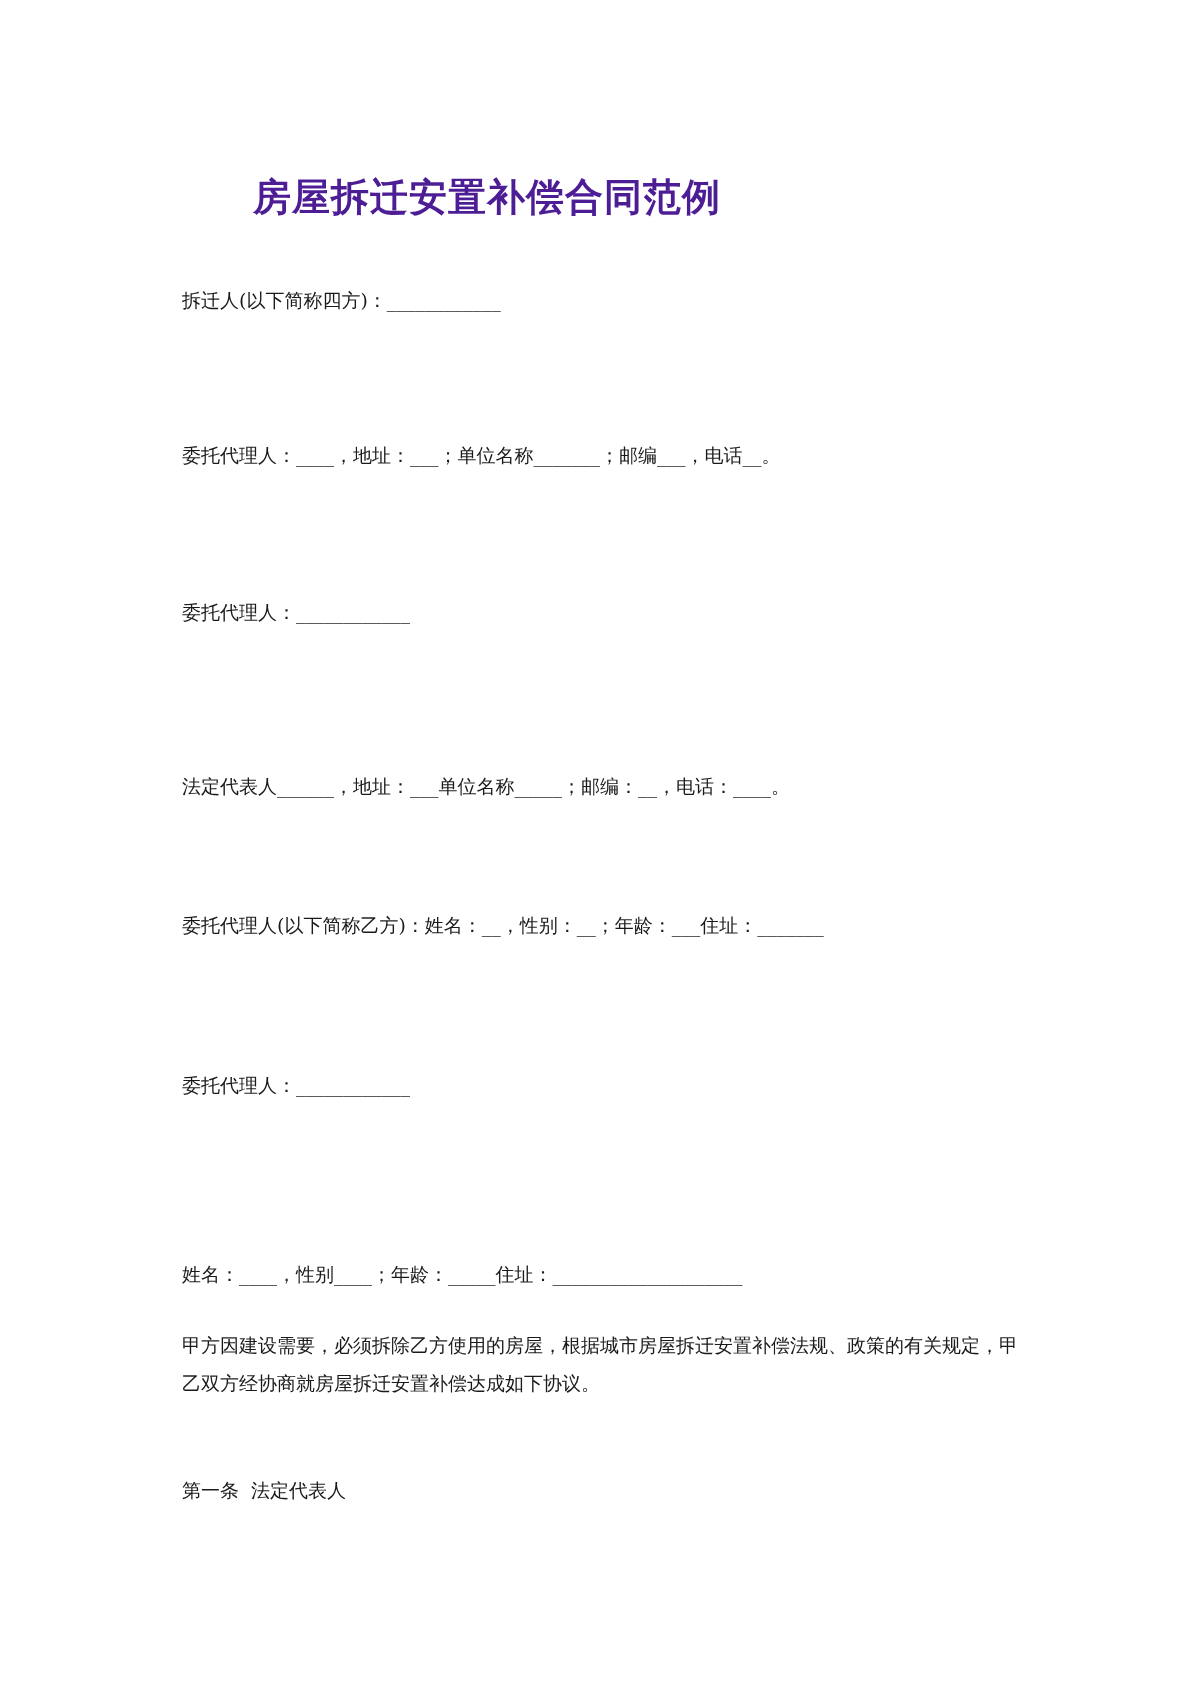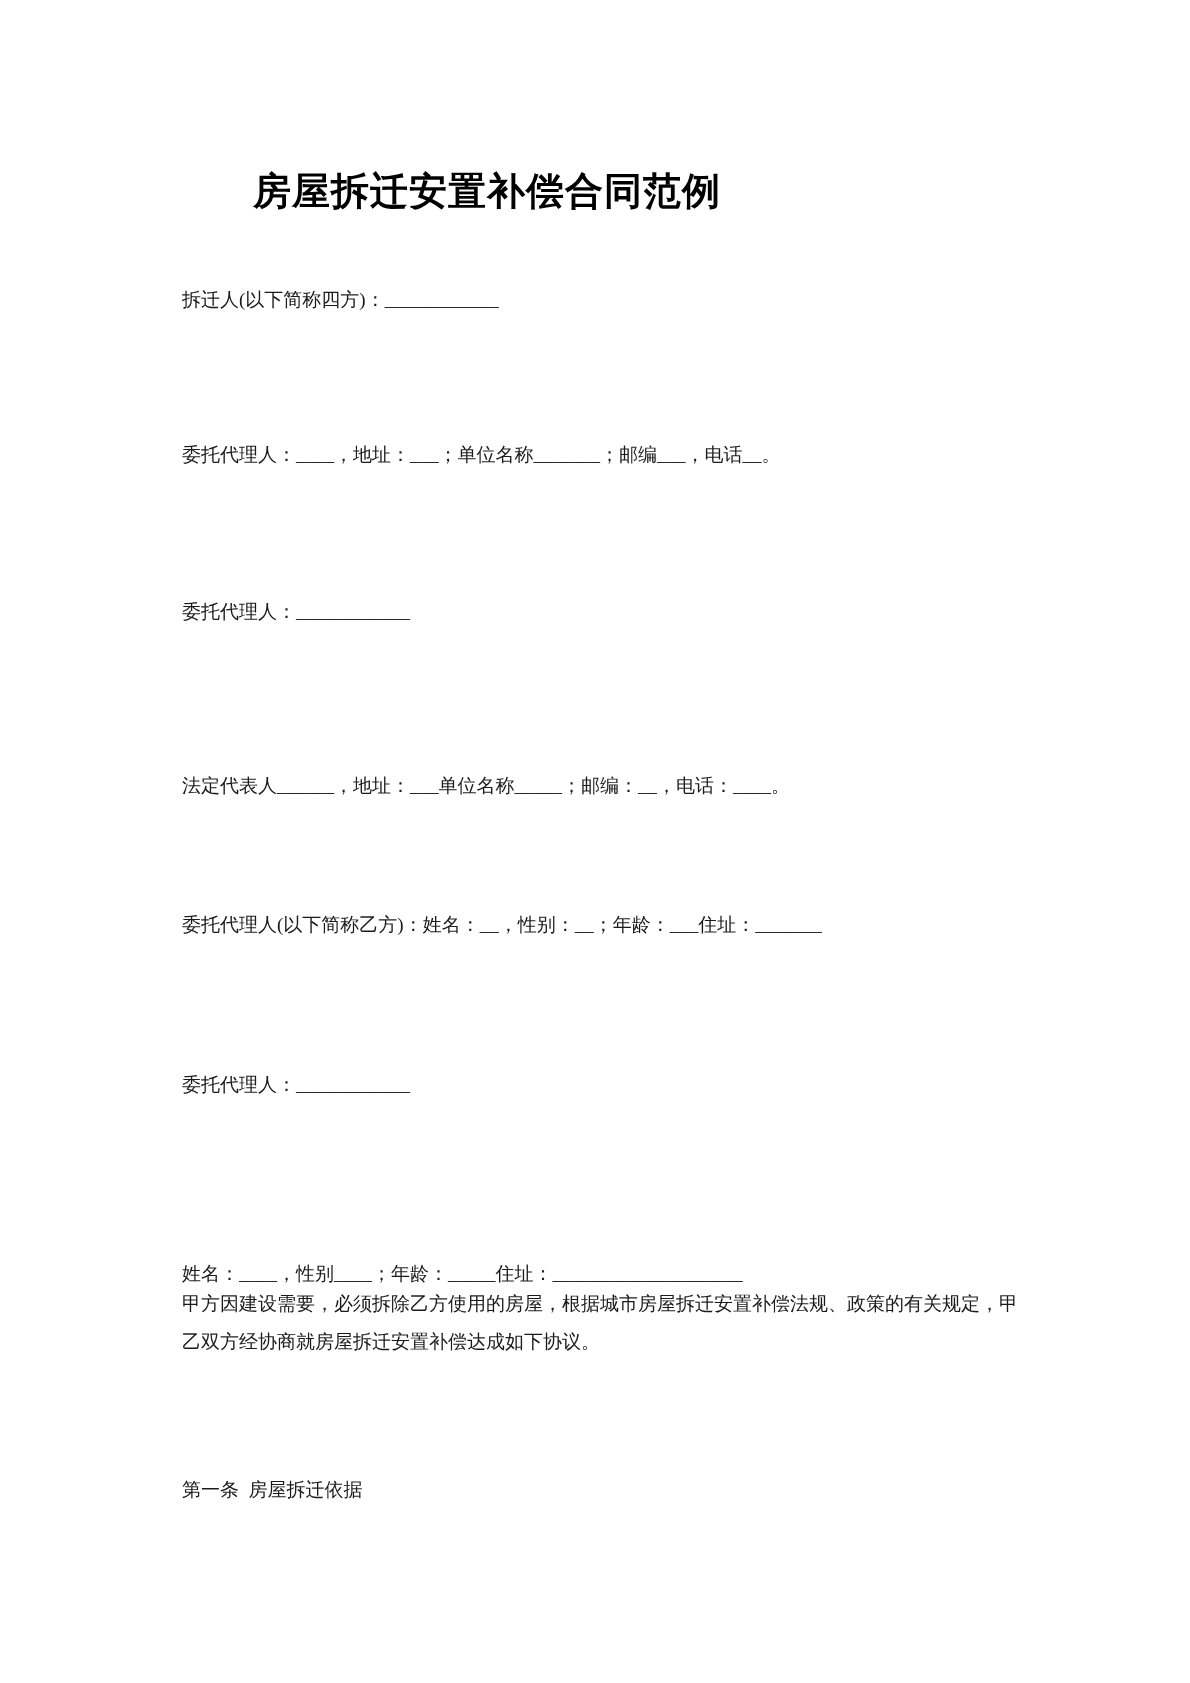--- a/index.html
+++ b/index.html
@@ -1,32 +1,32 @@
 <!DOCTYPE html>
 <html><head>
 <meta charset="utf-8">
 <style>
   html, body { margin: 0; padding: 0; background: #ffffff; }
   body { width: 1190px; height: 1683px; position: relative; overflow: hidden;
          font-family: "DejaVu Serif", "Liberation Serif", serif; color: #1a1a1a; }
-  .title { position: absolute; left: 0; width: 974px; top: 166px; text-align: center;
-           font-size: 38px; font-weight: bold; color: #000000; letter-spacing: 1px; }
-  .line { position: absolute; left: 182px; font-size: 19px; white-space: pre; line-height: 28px; font-family: Liberation Serif, serif; }
-  .para { position: absolute; left: 182px; width: 840px; font-size: 19px; line-height: 38px; }
+  .title { position: absolute; left: 0; width: 974px; top: 172px; text-align: center;
+           font-size: 38px; font-weight: bold; color: #4c1d95; letter-spacing: 1px; }
+  .line { position: absolute; left: 182px; font-size: 19px; white-space: pre; line-height: 28px; }
+  .para { position: absolute; left: 182px; width: 840px; font-size: 19px; line-height: 38px; margin-top: 42px; }
 </style>
 </head>
 <body>
 
 <div>
   <div class="title">房屋拆迁安置补偿合同范例</div>
 
   <div class="line" style="top:286px">拆迁人(以下简称四方)：____________</div>
   <div class="line" style="top:441px">委托代理人：____，地址：___；单位名称_______；邮编___，电话__。</div>
   <div class="line" style="top:598px">委托代理人：____________</div>
   <div class="line" style="top:772px">法定代表人______，地址：___单位名称_____；邮编：__，电话：____。</div>
   <div class="line" style="top:911px">委托代理人(以下简称乙方)：姓名：__，性别：__；年龄：___住址：_______</div>
   <div class="line" style="top:1071px">委托代理人：____________</div>
   <div class="line" style="top:1260px">姓名：____，性别____；年龄：_____住址：____________________</div>
 
   <div class="para" style="top:1284px">甲方因建设需要，必须拆除乙方使用的房屋，根据城市房屋拆迁安置补偿法规、政策的有关规定，甲乙双方经协商就房屋拆迁安置补偿达成如下协议。</div>
 
-  <div class="line" style="top:1476px">第一条  房屋拆迁依据</div>
+  <div class="line" style="top:1476px">第一条  法定代表人</div>
 </div>
 
 </body></html>

